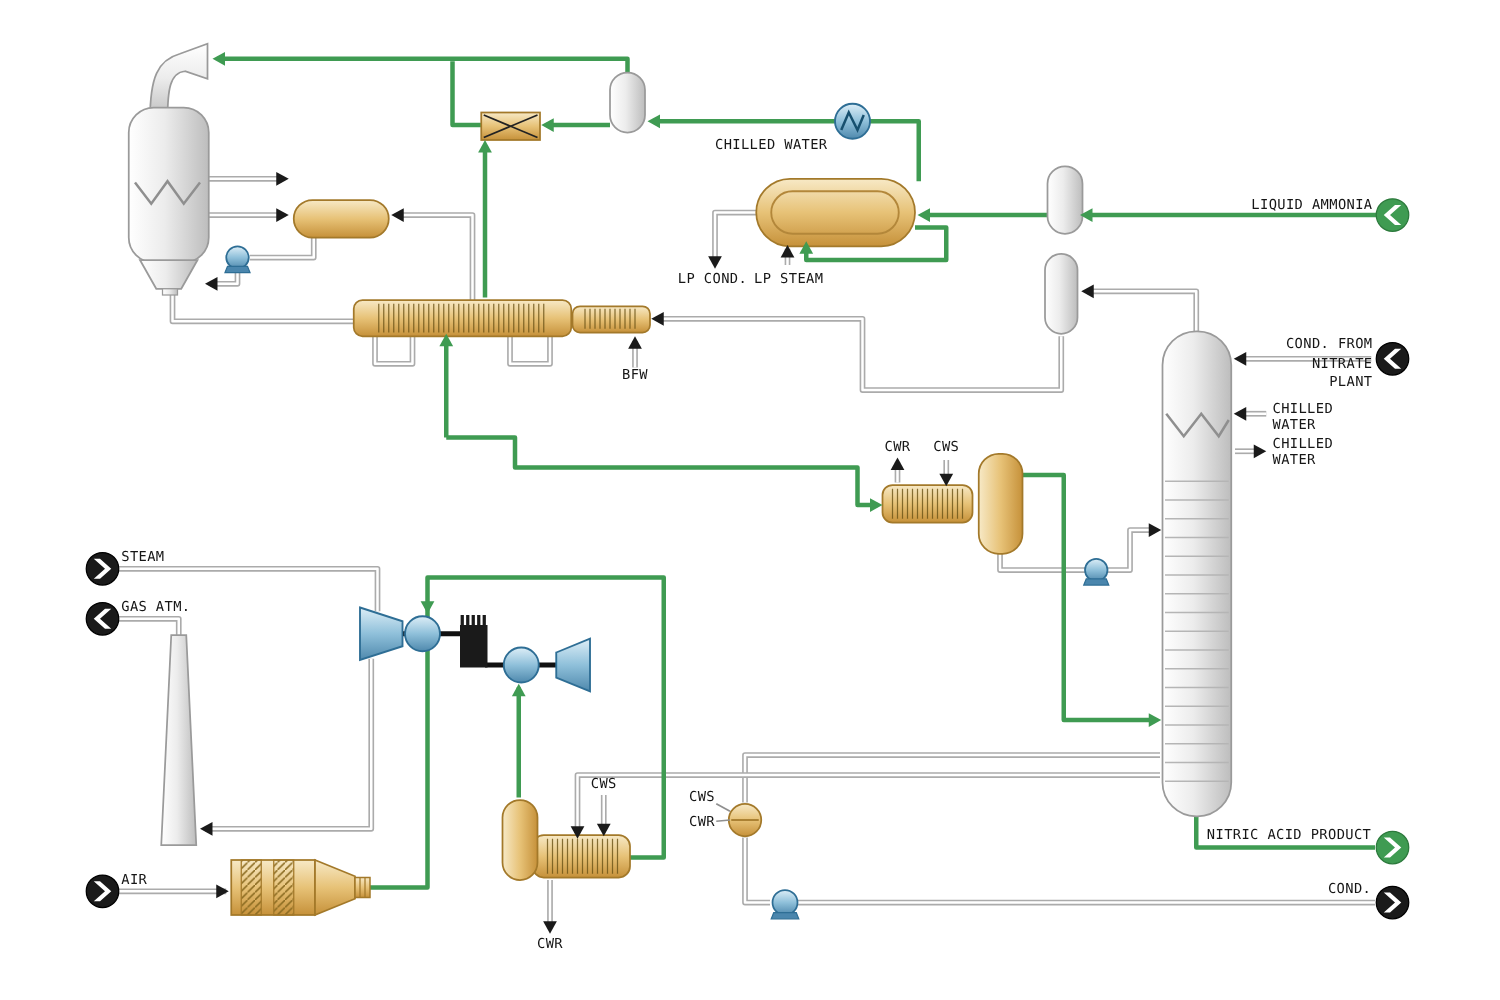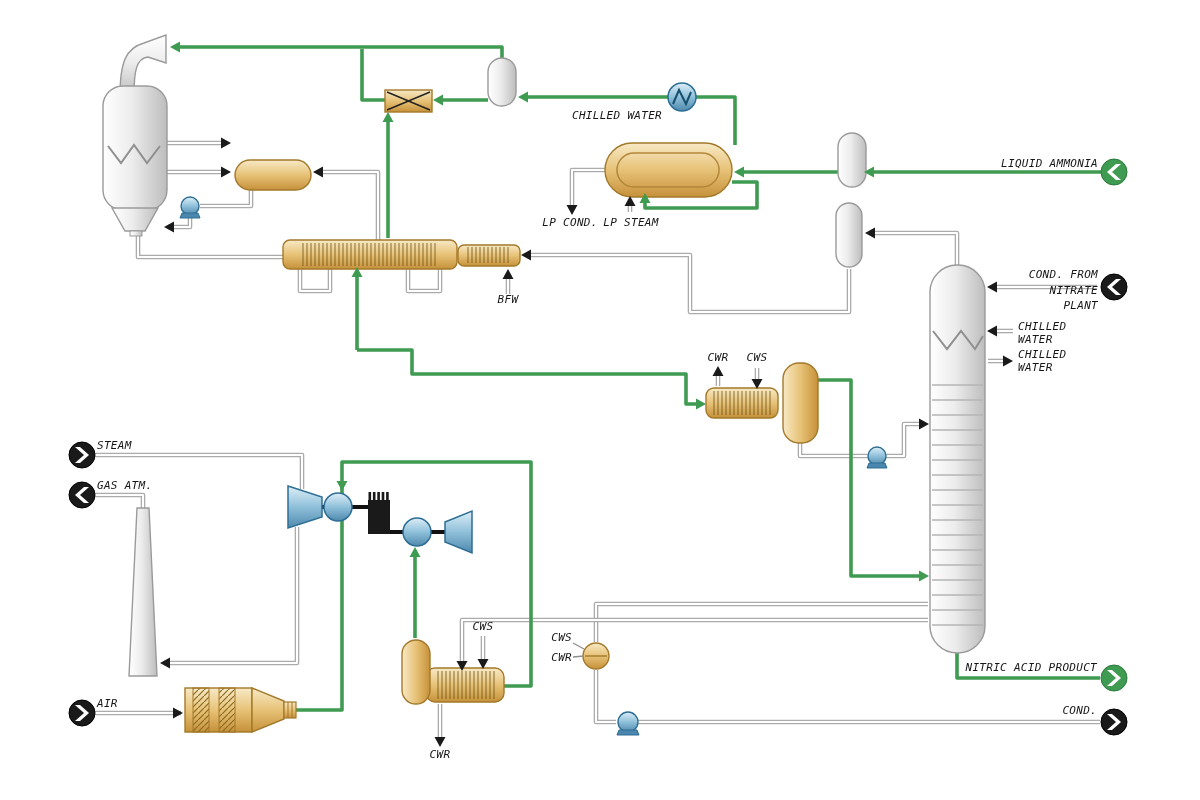--- a/index.html
+++ b/index.html
@@ -1,16 +1,16 @@
 <!DOCTYPE html>
 <html><head>
 <meta charset="utf-8">
 <style>
   html,body{margin:0;padding:0;background:#ffffff;}
-  .stage{width:1200px;height:800px;position:relative;margin:0 auto;background:#fff;font-style:italic;}
+  .stage{width:1200px;height:800px;position:relative;margin:0 auto;background:#fff;}
   svg{display:block;}
   .lbl{font-family:"DejaVu Sans Mono","Liberation Mono",monospace;font-size:11px;fill:#161616;letter-spacing:.3px;}
   .mid{text-anchor:middle}
   .end{text-anchor:end}
 </style>
 </head>
 <body>
 
 <div class="stage">
 <svg id="pfd" width="1200" height="800" viewBox="0 0 1200 800">

